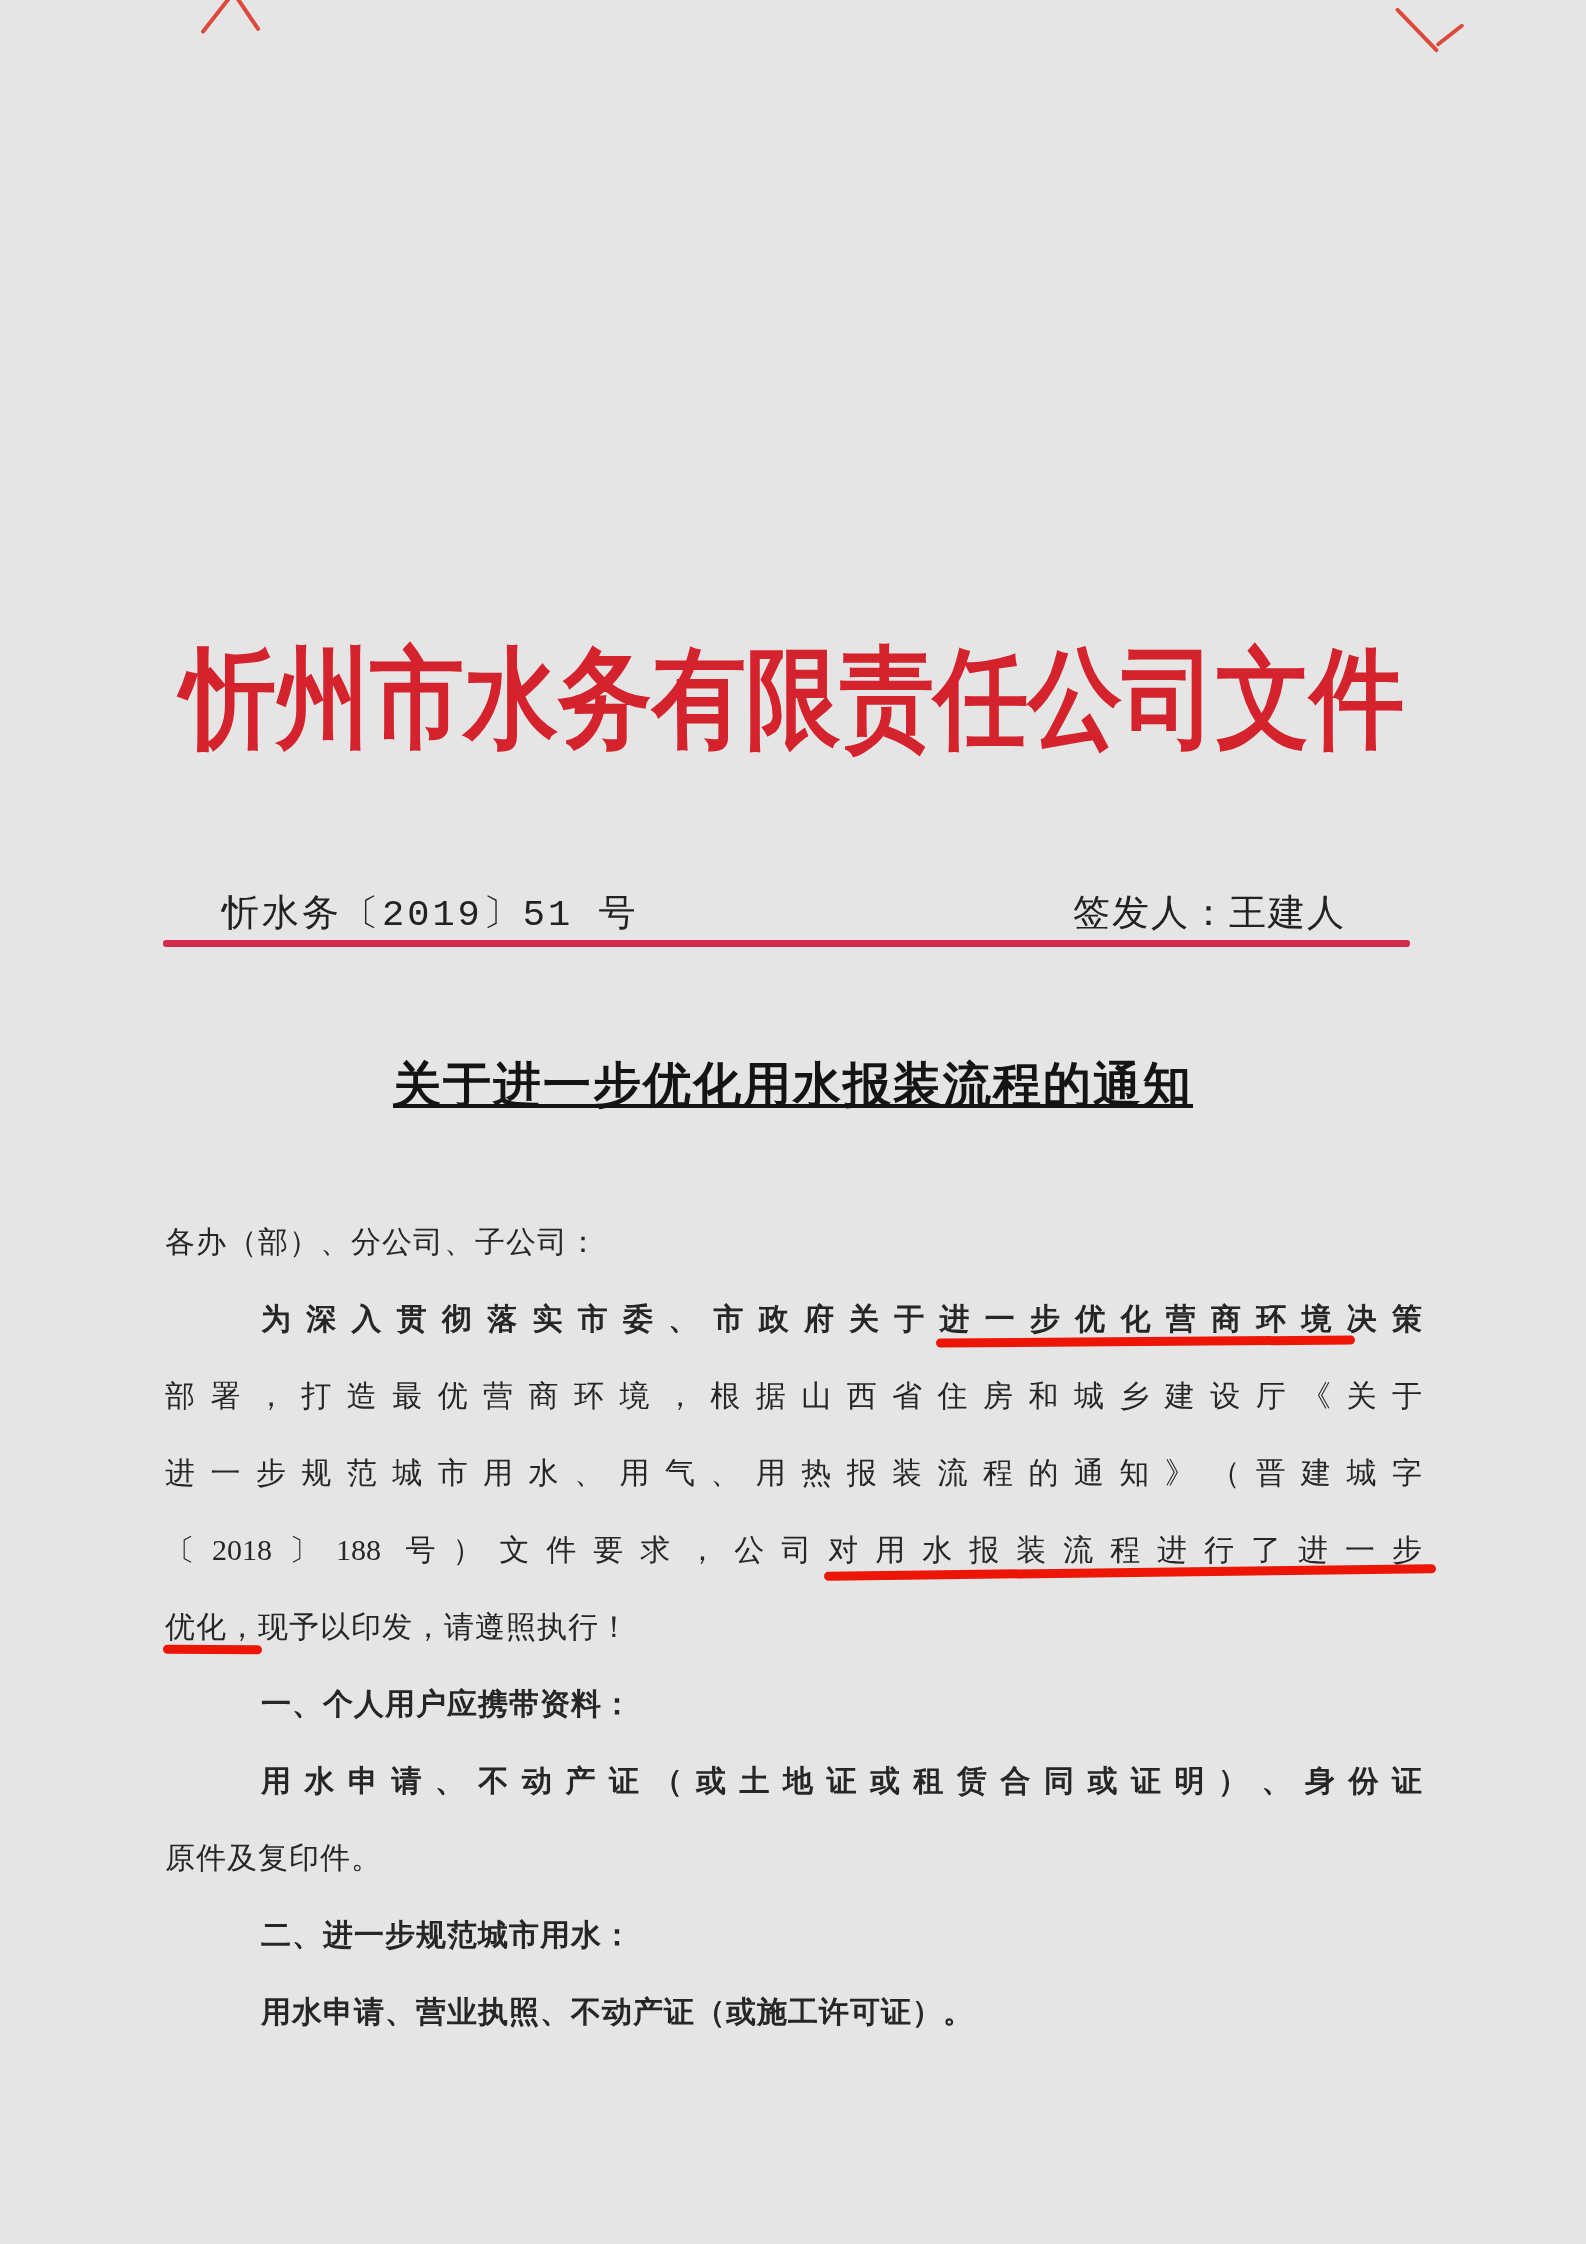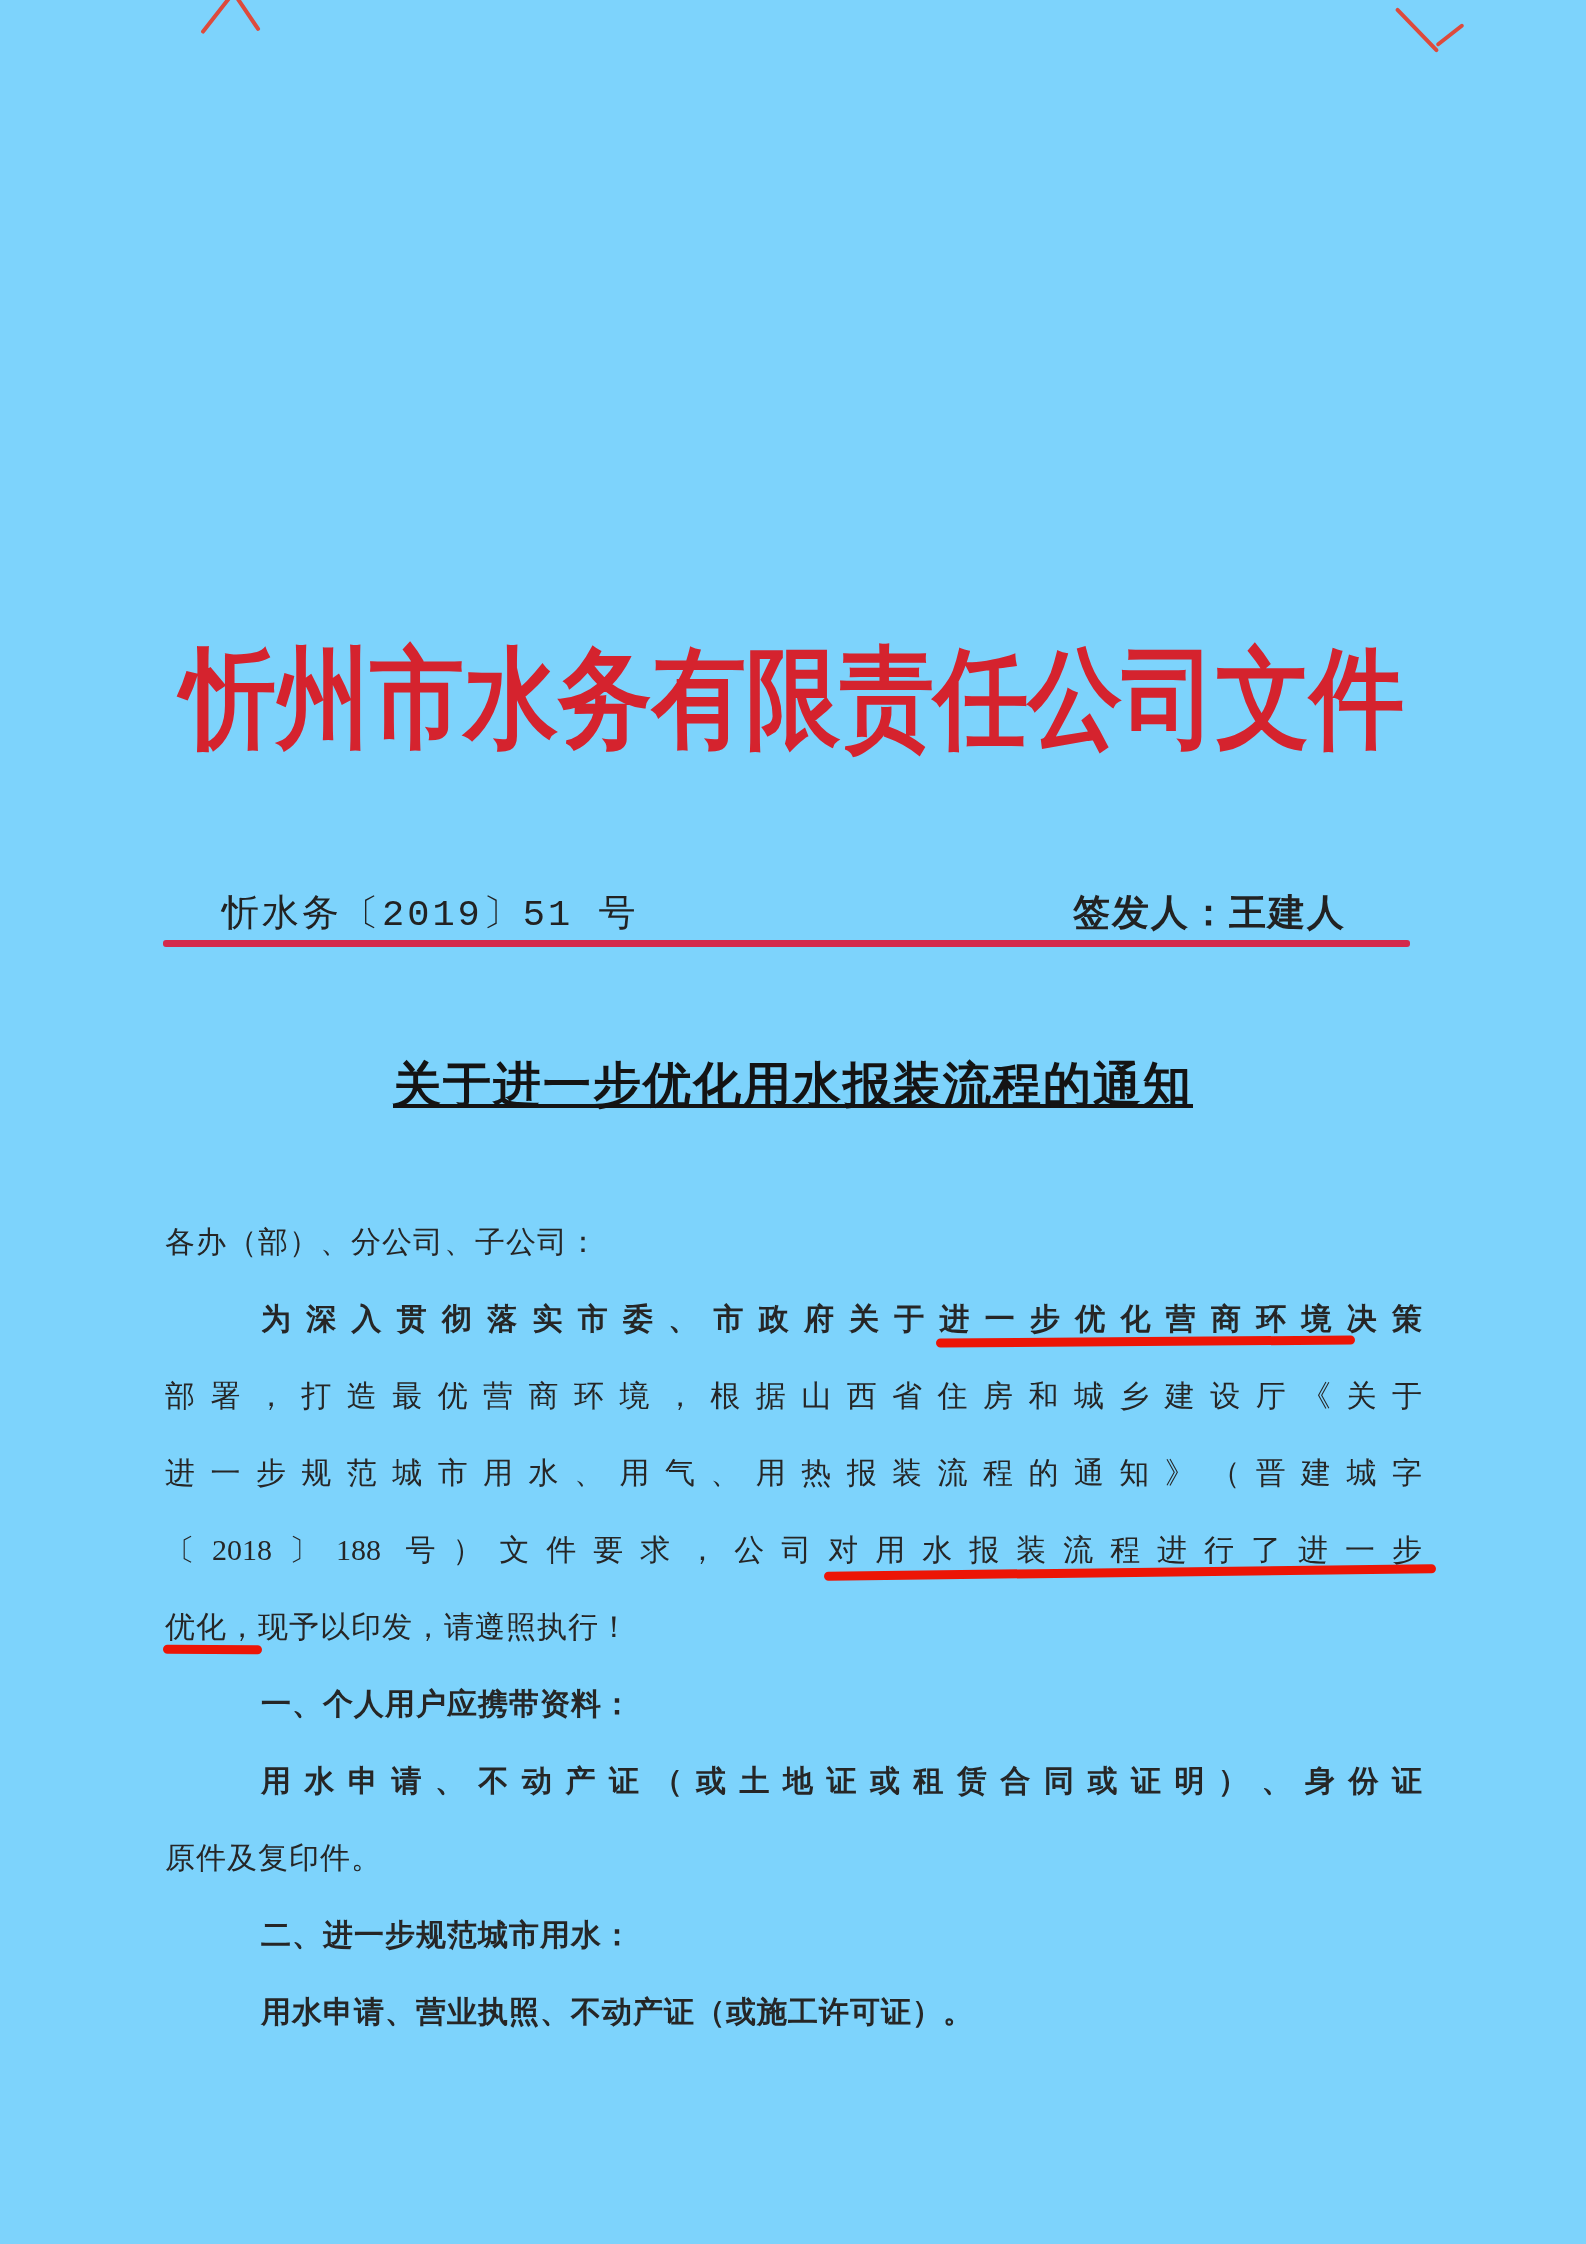--- a/index.html
+++ b/index.html
@@ -1,19 +1,19 @@
 <!DOCTYPE html>
 <html><head>
 <meta charset="utf-8">
 <style>
   html,body { margin:0; padding:0; background:#ffffff; }
   .page {
     position:relative;
     width:1586px; height:2244px;
-    background:#7dd3fc;
+    background:#e5e5e5;
     font-family:"Liberation Serif","DejaVu Serif",serif;
     color:#1d1d1d;
     overflow:hidden;
   }
 
   
   .header-title {
     position:absolute; left:0; right:0; top:640px;
     text-align:center;
     font-size:94px; font-weight:bold; line-height:1.1;
@@ -25,21 +25,21 @@
   }
 
   
   .doc-number {
     position:absolute; left:222px; top:888px;
     font-size:37px; letter-spacing:3px; white-space:nowrap; color:#222;font-family:Liberation Mono, monospace;
   }
   .issuer {
     position:absolute; right:240px; top:888px;
     font-size:37px; letter-spacing:2px; white-space:nowrap; color:#222;
-    font-weight:700;
+    font-weight:400;
   }
 
   
   .red-line {
     position:absolute; left:163px; top:940px;
     width:1247px; height:7px;
     background:#d42a4c; border-radius:3px;
   }
 
   

